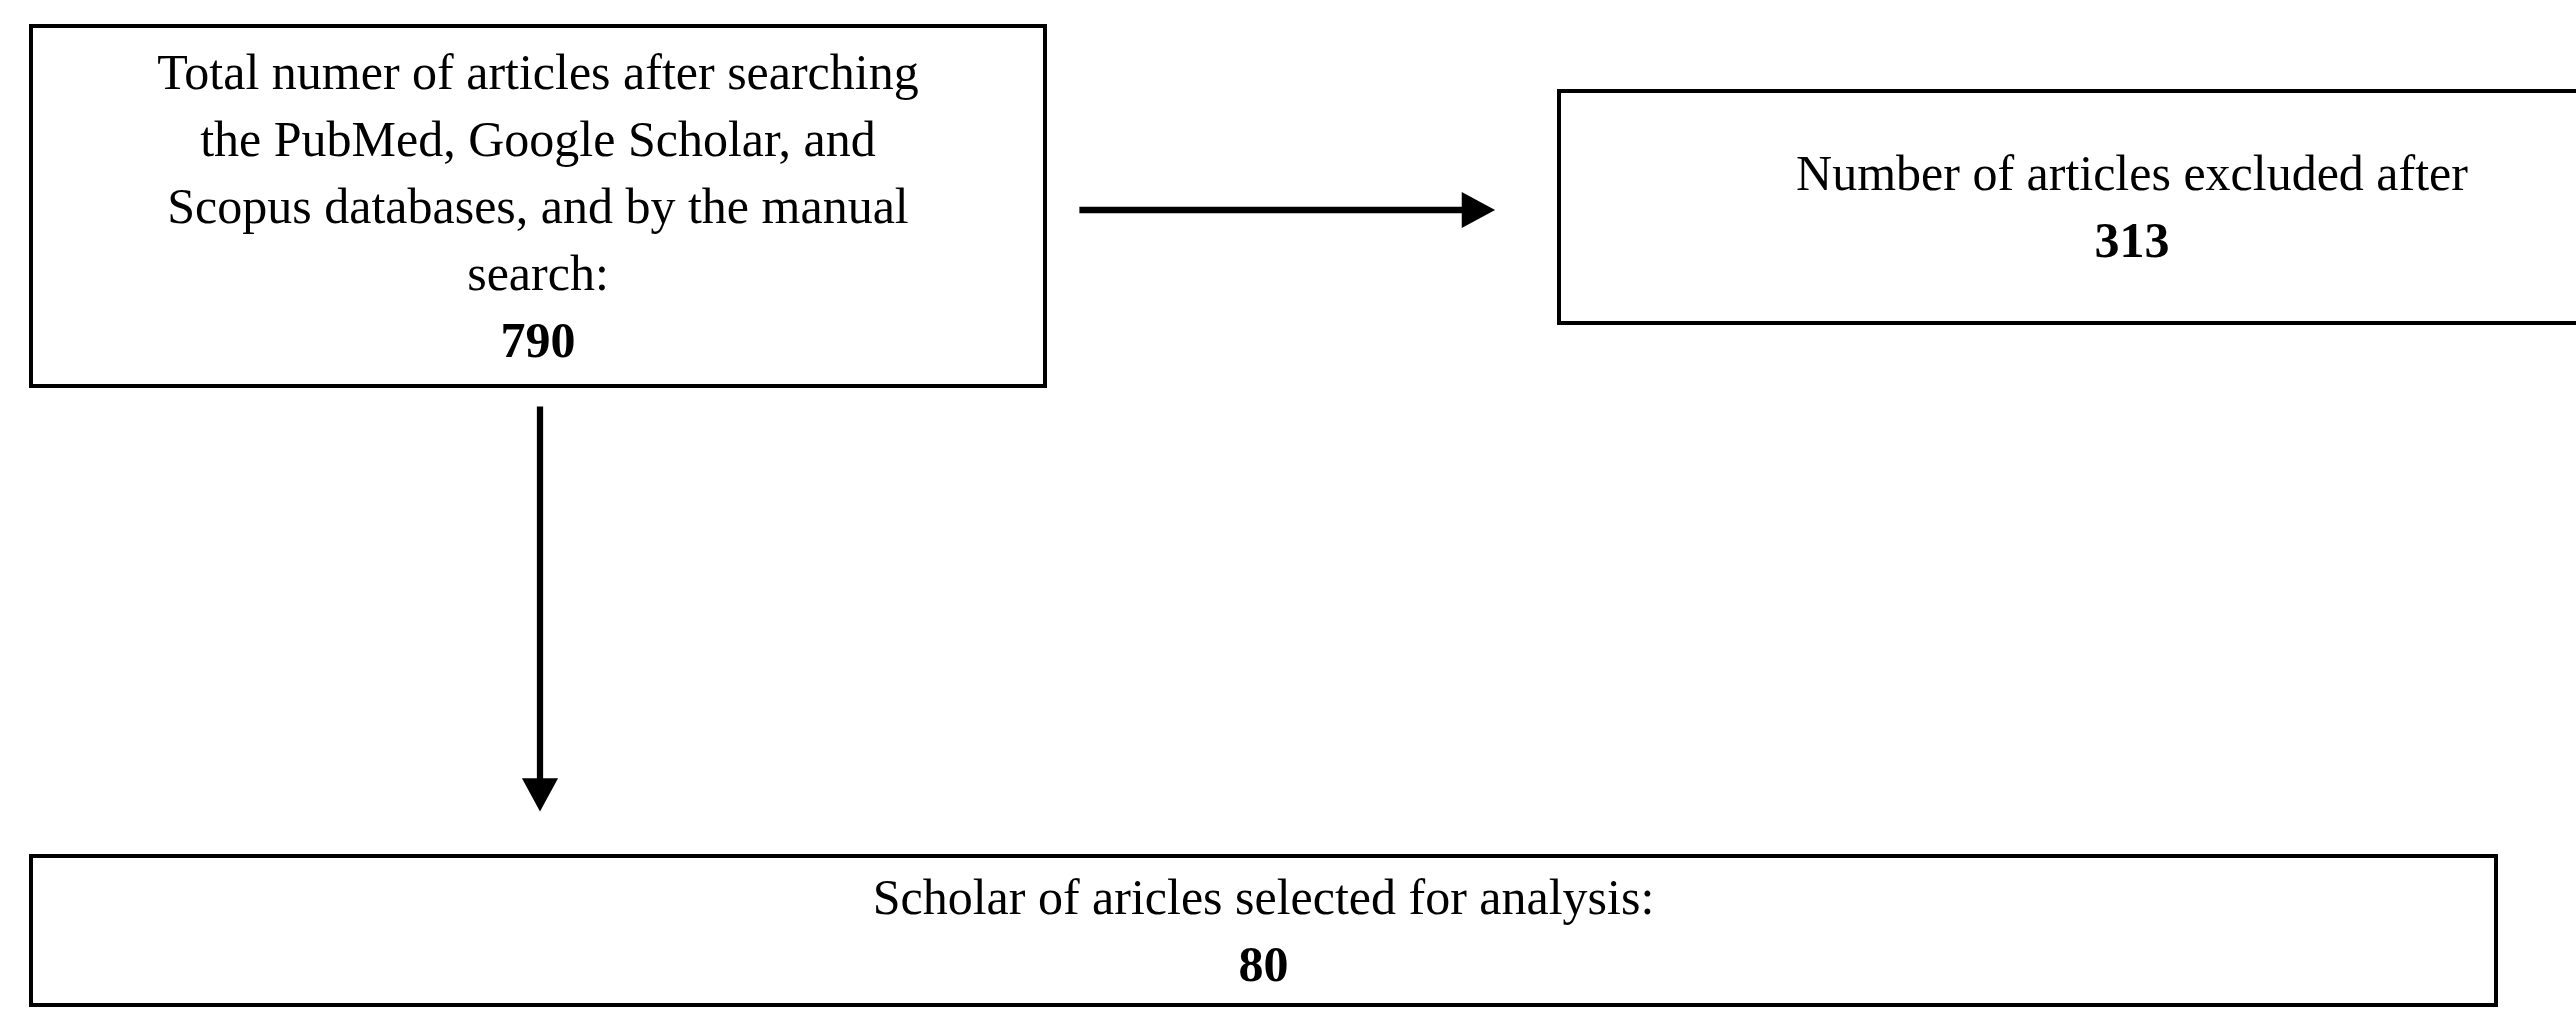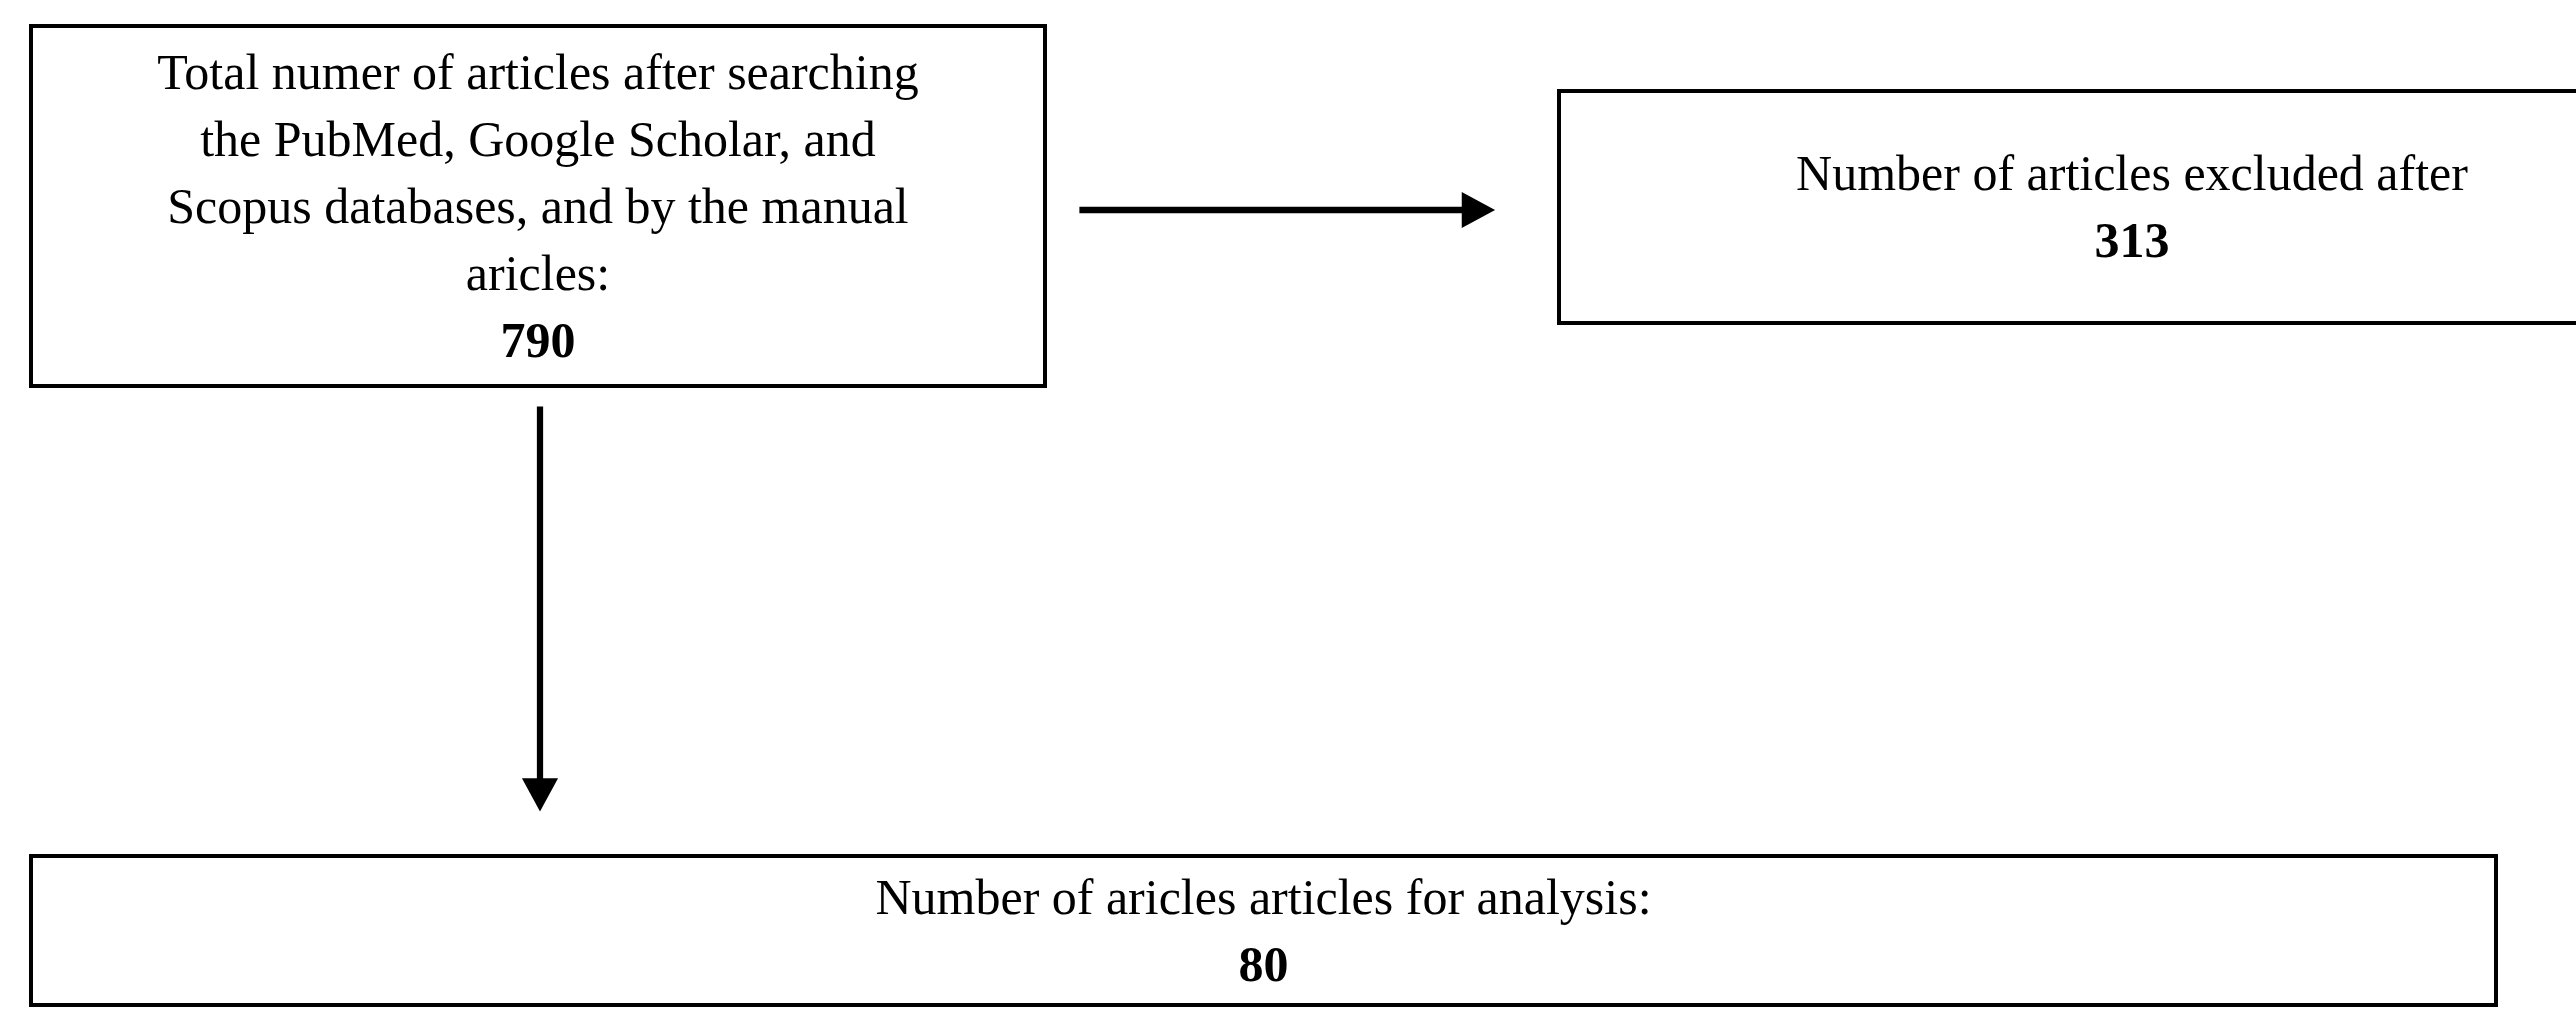--- a/index.html
+++ b/index.html
@@ -74,31 +74,31 @@
 </style>
 </head>
 <body>
 
 <div class="canvas">
 
   <div class="box" id="box-total">
     <p class="line">Total numer of articles after searching</p>
     <p class="line">the PubMed, Google Scholar, and</p>
     <p class="line">Scopus databases, and by the manual</p>
-    <p class="line">aricles:</p>
+    <p class="line">search:</p>
     <p class="line value">790</p>
   </div>
 
   <div class="box" id="box-excluded">
     <p class="line">Number of articles excluded after</p>
     <p class="line value">313</p>
   </div>
 
   <div class="box" id="box-selected">
-    <p class="line">Number of aricles articles for analysis:</p>
+    <p class="line">Scholar of aricles selected for analysis:</p>
     <p class="line value">80</p>
   </div>
 
   <svg class="arrow" id="arrow-right" viewBox="0 0 620 100" xmlns="http://www.w3.org/2000/svg" aria-hidden="true">
     <line x1="2" y1="50" x2="556" y2="50" stroke="#000000" stroke-width="9"></line>
     <polygon points="552,24 600,50 552,76" fill="#000000"></polygon>
   </svg>
 
   <svg class="arrow" id="arrow-down" viewBox="0 0 100 600" xmlns="http://www.w3.org/2000/svg" aria-hidden="true">
     <line x1="50" y1="2" x2="50" y2="541" stroke="#000000" stroke-width="9"></line>

